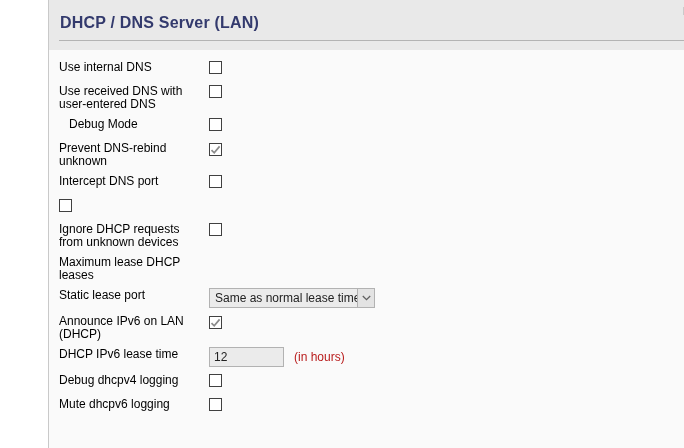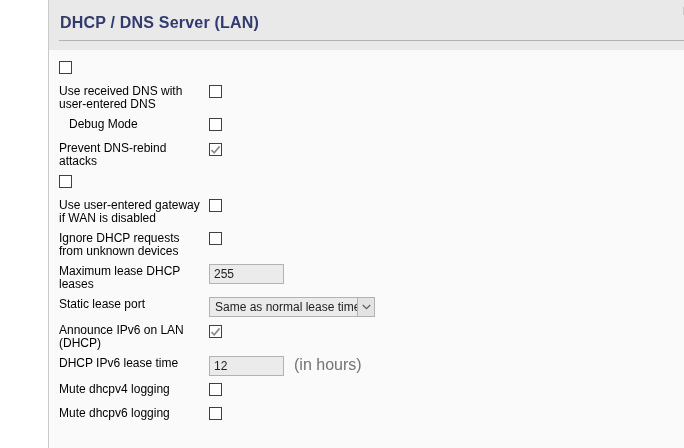--- a/index.html
+++ b/index.html
@@ -20,66 +20,66 @@
   .checkbox{width:13px;height:13px;box-sizing:border-box;background:#ffffff;border:1px solid #404040;
             display:inline-flex;align-items:center;justify-content:center;flex:0 0 auto;cursor:default;}
   .textinput{width:75px;height:20px;box-sizing:border-box;border:1px solid #b2b2b2;background:#ebebeb;
              font-family:"Liberation Sans",sans-serif;font-size:12px;color:#222;padding:0 2px 0 4px;
              margin-top:-3px;}
   .select{display:inline-flex;width:166px;height:20px;box-sizing:border-box;border:1px solid #b2b2b2;
           background:#ebebeb;margin-top:-3px;align-items:center;cursor:default;}
   .sel-text{flex:1;font-size:12px;color:#222;padding-left:5px;white-space:nowrap;overflow:hidden;}
   .sel-btn{width:17px;height:100%;box-sizing:border-box;border-left:1px solid #b2b2b2;background:#e3e3e3;
            display:flex;align-items:center;justify-content:center;flex:0 0 auto;}
-  .suffix{font-size:16px;color:#737373;margin-left:10px;line-height:15px;white-space:nowrap;}
+  .suffix{font-size:12px;color:#b91c1c;margin-left:10px;line-height:15px;white-space:nowrap;}
 </style>
 </head>
 <body>
 
 <div class="page">
   <div class="panel">
     <div class="panel-header">
       <div class="page-title">DHCP / DNS Server (LAN)</div>
       <div class="corner-label">MAIN</div>
       <div class="header-rule"></div>
     </div>
     <div class="content">
         <div class="row">
+    <div class="label">Use internal DNS</div>
     <div class="control"><span class="checkbox"></span></div>
   </div>
         <div class="row">
     <div class="label">Use received DNS with user-entered DNS</div>
     <div class="control"><span class="checkbox"></span></div>
   </div>
         <div class="row">
     <div class="label indent">Debug Mode</div>
     <div class="control"><span class="checkbox"></span></div>
   </div>
         <div class="row">
-    <div class="label">Prevent DNS-rebind attacks</div>
+    <div class="label">Prevent DNS-rebind unknown</div>
     <div class="control"><span class="checkbox">
               <svg width="11" height="11" viewBox="0 0 11 11">
                 <polyline points="1.5,6.2 4.2,8.8 9.6,2.4" fill="none" stroke="#8b8b8b" stroke-width="1.7"></polyline>
               </svg>
             </span></div>
   </div>
         <div class="row">
+    <div class="label">Intercept DNS port</div>
     <div class="control"><span class="checkbox"></span></div>
   </div>
         <div class="row">
-    <div class="label">Use user-entered gateway if WAN is disabled</div>
     <div class="control"><span class="checkbox"></span></div>
   </div>
         <div class="row">
     <div class="label">Ignore DHCP requests from unknown devices</div>
     <div class="control"><span class="checkbox"></span></div>
   </div>
         <div class="row">
     <div class="label">Maximum lease DHCP leases</div>
-    <div class="control"><input class="textinput" type="text" value="255" style=""></div>
   </div>
         <div class="row">
     <div class="label">Static lease port</div>
     <div class="control"><span class="select">
               <span class="sel-text">Same as normal lease time</span>
               <span class="sel-btn">
                 <svg width="9" height="6" viewBox="0 0 9 6">
                   <polyline points="0.8,1 4.5,4.6 8.2,1" fill="none" stroke="#5f5f5f" stroke-width="1.3"></polyline>
                 </svg>
               </span>
@@ -91,21 +91,21 @@
               <svg width="11" height="11" viewBox="0 0 11 11">
                 <polyline points="1.5,6.2 4.2,8.8 9.6,2.4" fill="none" stroke="#8b8b8b" stroke-width="1.7"></polyline>
               </svg>
             </span></div>
   </div>
         <div class="row">
     <div class="label">DHCP IPv6 lease time</div>
     <div class="control"><input class="textinput" type="text" value="12" style=""><span class="suffix">(in hours)</span></div>
   </div>
         <div class="row">
-    <div class="label">Mute dhcpv4 logging</div>
+    <div class="label">Debug dhcpv4 logging</div>
     <div class="control"><span class="checkbox"></span></div>
   </div>
         <div class="row">
     <div class="label">Mute dhcpv6 logging</div>
     <div class="control"><span class="checkbox"></span></div>
   </div>
       </div>
   </div>
 </div>
 

